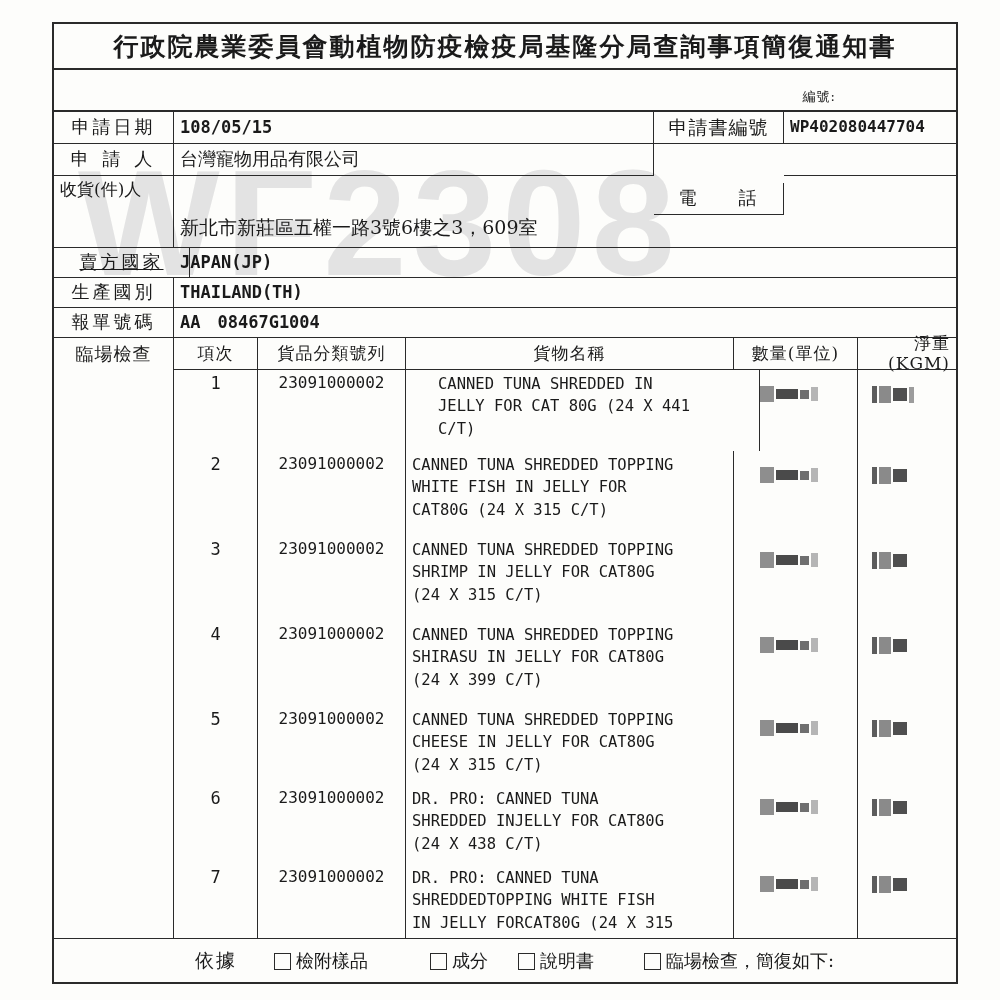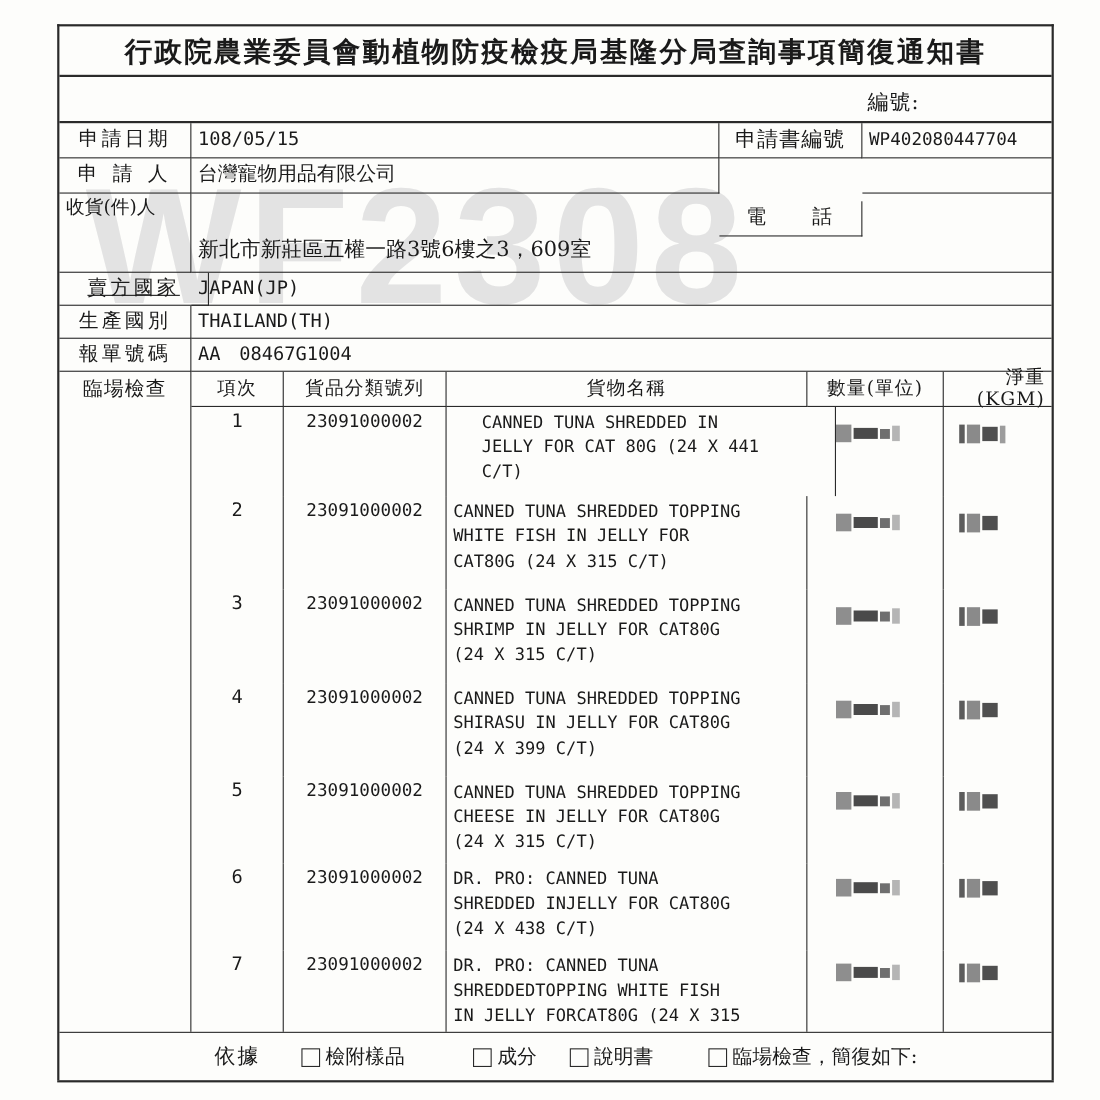--- a/index.html
+++ b/index.html
@@ -56,35 +56,35 @@
   .docnum{
     position:absolute;
     left:54px;top:70px;
     width:902px;height:42px;
     box-sizing:border-box;
     border-bottom:2px solid #2a2a2a;
     z-index:3;
   }
   .docnum span{
     position:absolute;right:120px;bottom:4px;
-    font-size:19px;letter-spacing:1px;
+    font-size:13px;letter-spacing:1px;
   }
   
   .cell{
     position:absolute;
     box-sizing:border-box;
     font-size:18px;
     display:flex;
     align-items:center;
     z-index:3;
     padding:0 6px;
     line-height:1.15;
   }
   .lbl{justify-content:center;letter-spacing:3px;}
-  .val{justify-content:flex-start;font-family:"DejaVu Sans Mono", monospace;font-size:17px;}
+  .val{justify-content:flex-start;font-family:"DejaVu Sans Mono", monospace;font-size:17px;font-weight:bold;}
   .valcjk{justify-content:flex-start;font-family:"DejaVu Serif", serif;font-size:18px;}
   .bb{border-bottom:1.5px solid #2a2a2a;text-align:right;}
   .br{border-right:1.5px solid #2a2a2a;}
 
   .goods-head{
     font-size:17px;
     justify-content:center;
     letter-spacing:1px;
   }
   .item-row .num{justify-content:center;font-family:"DejaVu Sans Mono", monospace;font-size:17px;}

